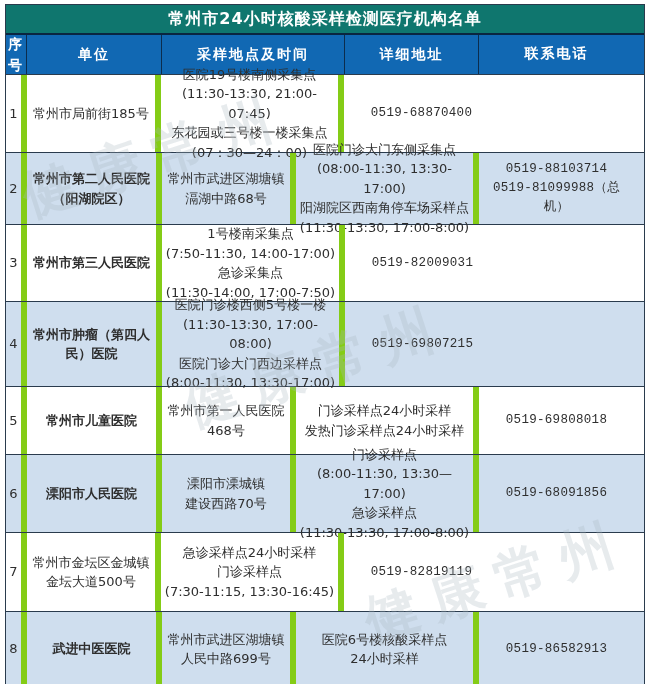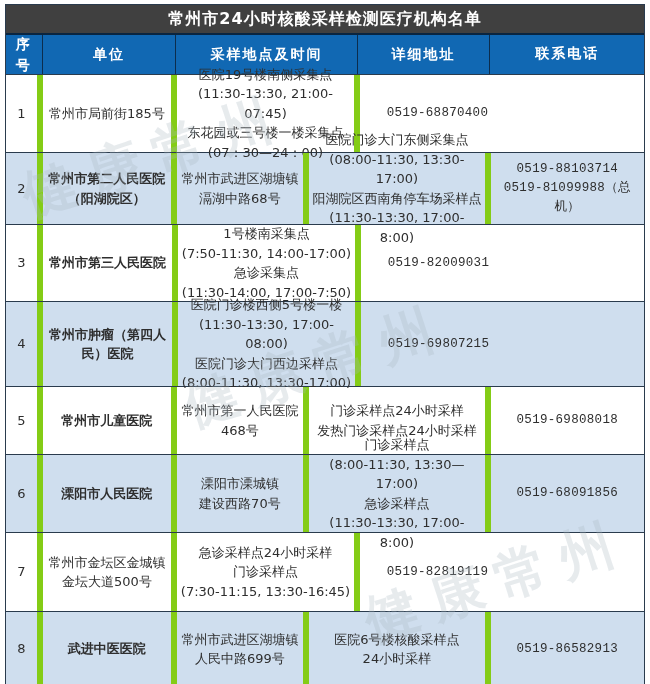--- a/index.html
+++ b/index.html
@@ -19,21 +19,21 @@
   .table {
     position: relative;
     width: 640px;
     border: 1px solid #2a3b4d;
     border-bottom: none;
     z-index: 1;
     background: #ffffff;
   }
   .title-bar {
     height: 30px;
-    background: #404040;
+    background: #0f766e;
     color: #ffffff;
     font-size: 16px;
     font-weight: bold;
     display: flex; align-items: center; justify-content: center;
     letter-spacing: 1px;
     border-bottom: 2px solid #0a2540;
   }
   .row { display: flex; width: 100%; border-bottom: 1px solid #2a3b4d; }
   .header-row { height: 40px; background: #1168b3; }
   .header-row .cell {
@@ -45,21 +45,21 @@
   .cell {
     display: flex; align-items: center; justify-content: center;
     text-align: center;
     white-space: pre-line;
     border-right: 6px solid #84cc16;
     padding: 2px 3px;
     line-height: 1.5;
     font-size: 13px;
   }
   .cell:last-child { border-right: none; }
-  .col-no   { width: 37px; }
+  .col-no   { width: 21px; }
   .col-unit { width: 135px; font-weight: 600; }
   .col-addr { width: 134px; }
   .col-samp { width: 183px; }
   .col-phone{ width: 155px; font-size: 12.5px; letter-spacing: 0.3px; font-family: Liberation Mono, monospace; }
   .r1 { height: 78px; }
   .r2 { height: 72px; }
   .r3 { height: 77px; }
   .r4 { height: 85px; }
   .r5 { height: 68px; }
   .r6 { height: 78px; }

